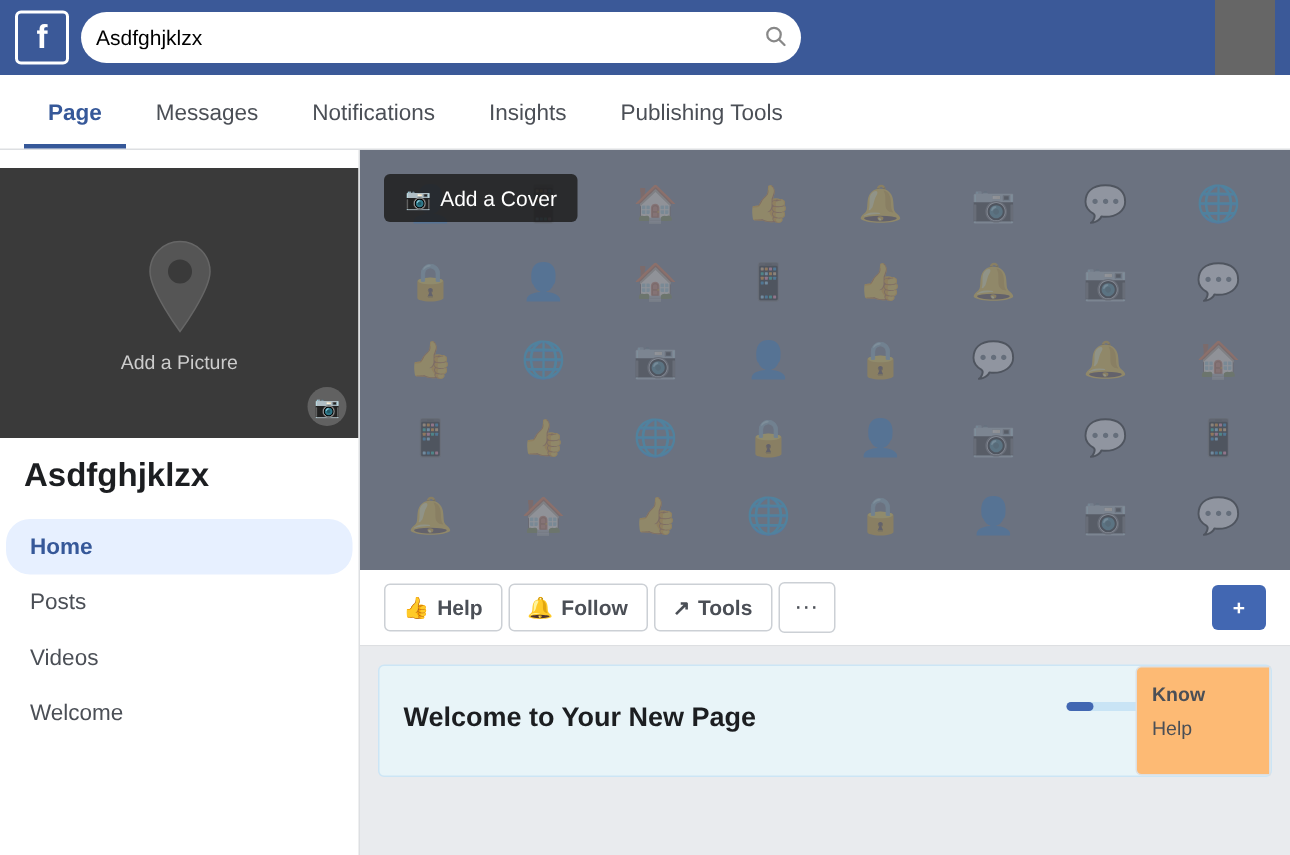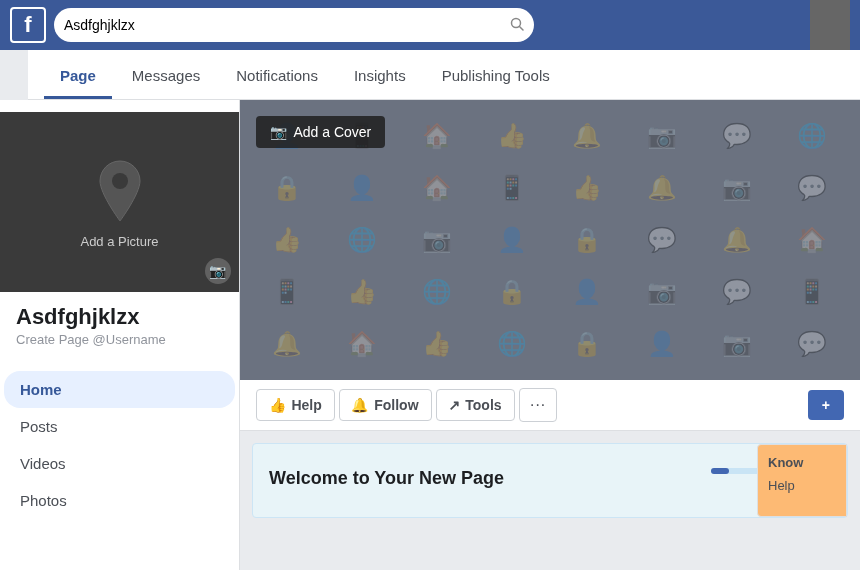--- a/index.html
+++ b/index.html
@@ -60,21 +60,20 @@
     }
 
     
     .page-tabs {
       background: #fff;
       border-bottom: 1px solid #dddfe2;
       display: flex;
       align-items: flex-end;
       padding: 0 16px;
       height: 50px;
-      margin-left: 28px;
     }
     .page-tab {
       padding: 14px 16px 12px;
       font-size: 15px;
       color: #4b4f56;
       cursor: pointer;
       border-bottom: 3px solid transparent;
       margin-right: 4px;
       white-space: nowrap;
     }
@@ -361,28 +360,27 @@
         <div class="location-pin">
           <svg viewBox="0 0 60 70" fill="none" xmlns="http://www.w3.org/2000/svg">
             <path d="M30 5C18.954 5 10 13.954 10 25C10 38 30 65 30 65C30 65 50 38 50 25C50 13.954 41.046 5 30 5Z" fill="#555" stroke="#666" stroke-width="1"></path>
             <circle cx="30" cy="25" r="8" fill="#3a3a3a"></circle>
           </svg>
         </div>
         <span class="add-picture-label">Add a Picture</span>
         <div class="camera-icon-small">📷</div>
       </div>
       <div class="page-name">Asdfghjklzx</div>
-      <div class="page-username">Create Page @Username</div>
     </div>
 
     <div class="sidebar-nav">
       <div class="sidebar-nav-item active">Home</div>
       <div class="sidebar-nav-item">Posts</div>
       <div class="sidebar-nav-item">Videos</div>
-      <div class="sidebar-nav-item">Photos</div>
+      <div class="sidebar-nav-item">Welcome</div>
     </div>
   </div>
 
   <div class="content-area">
 
     <div class="cover-photo">
 
       <div class="cover-icons">
 
         <div class="cover-icon-item">👤</div>

